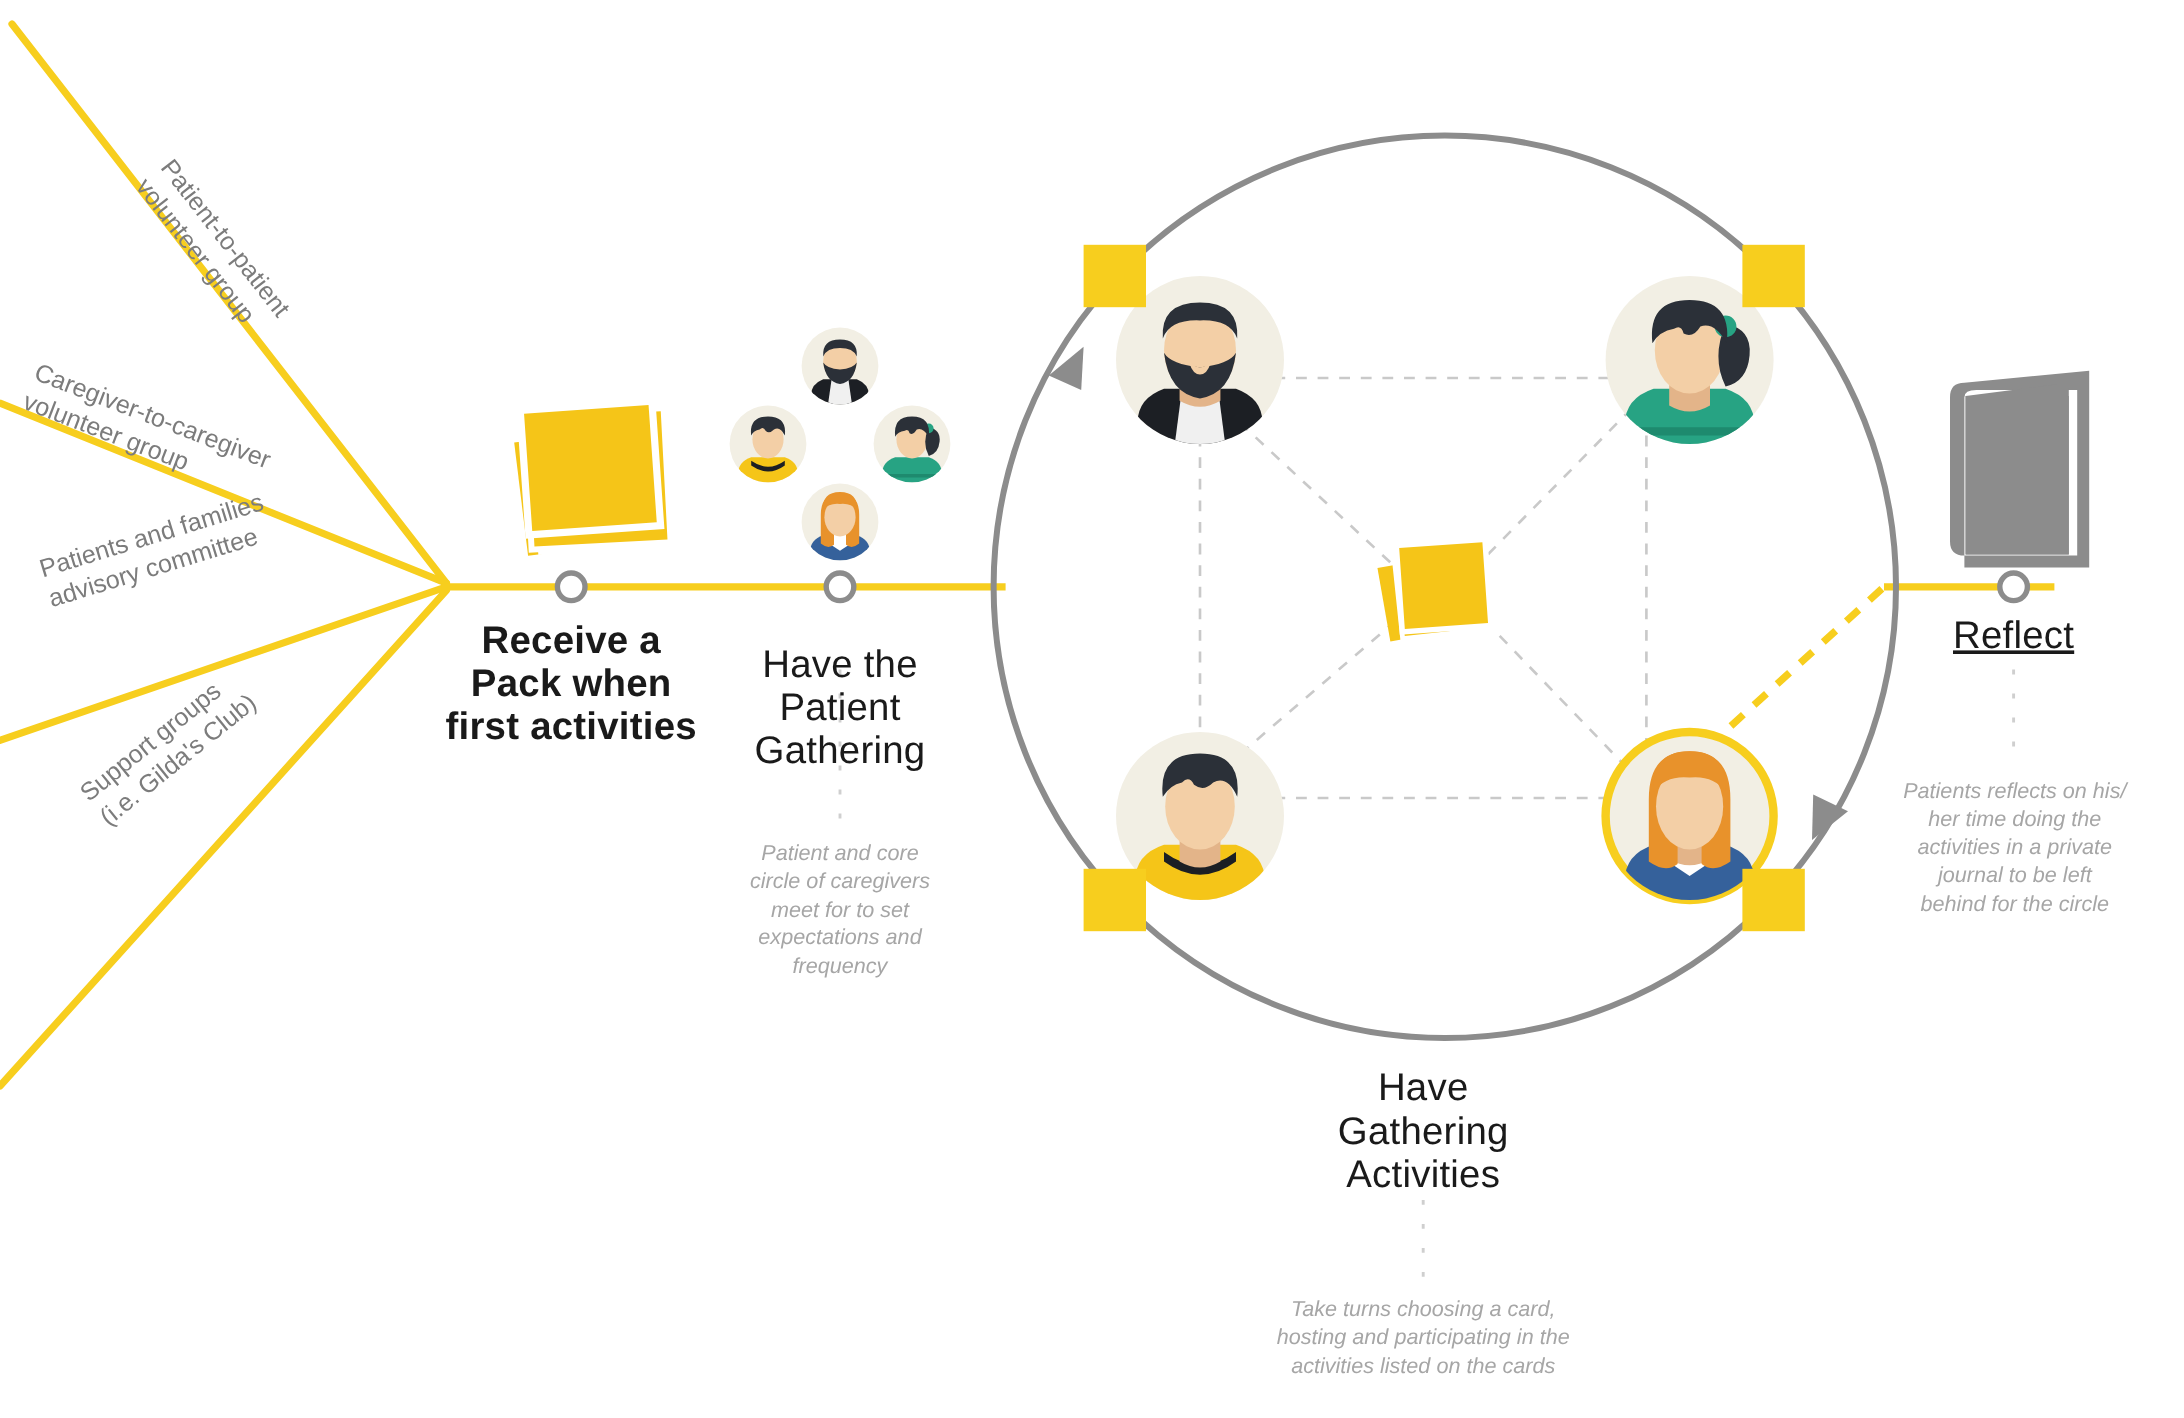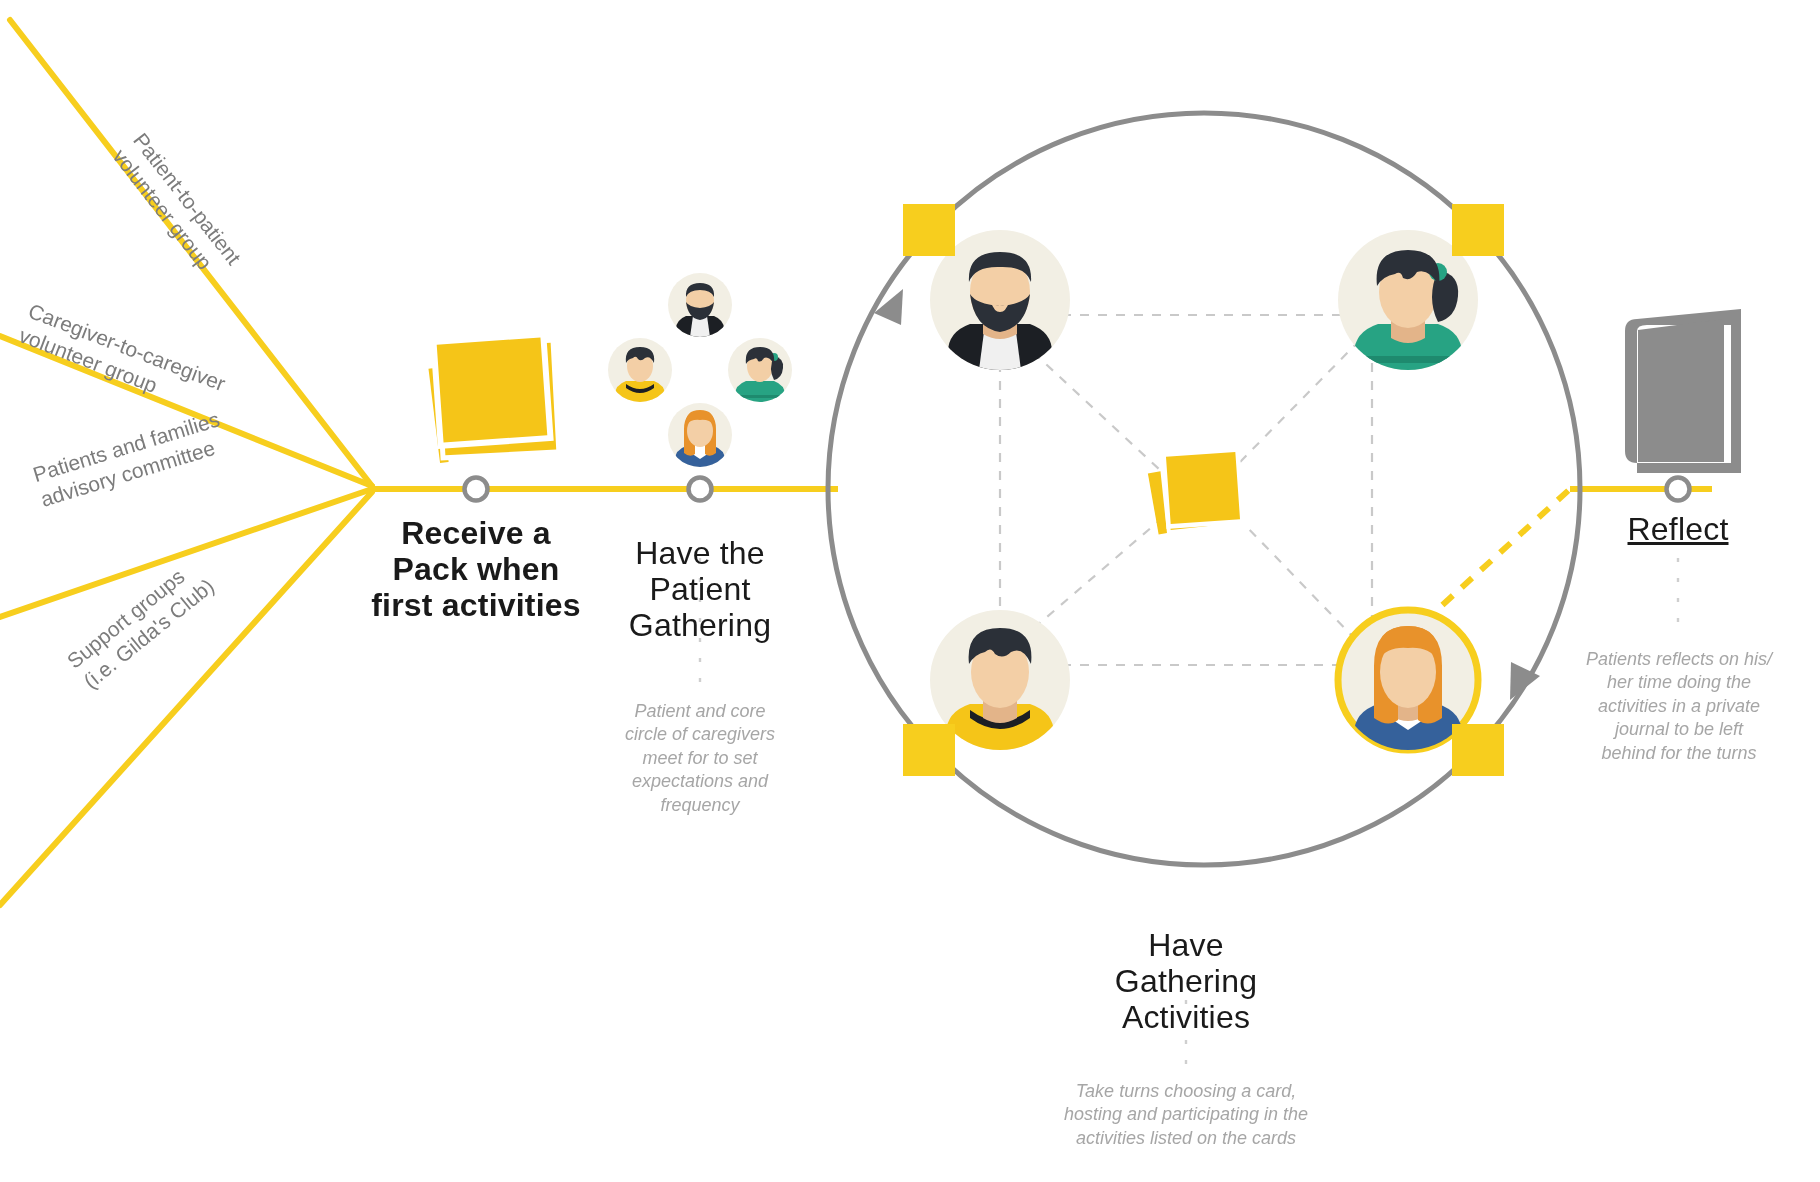--- a/index.html
+++ b/index.html
@@ -221,21 +221,21 @@
     <div>Pack when</div>
     <div>first activities</div>
   </div>
 
   <div class="lbl stage-title" style="left:590px;top:492px;width:220px;margin-top:44px;">
     <div>Have the</div>
     <div>Patient</div>
     <div>Gathering</div>
   </div>
 
-  <div class="lbl stage-title" style="left:1066px;top:928px;width:240px;">
+  <div class="lbl stage-title" style="left:1066px;top:889px;width:240px;">
     <div>Have</div>
     <div>Gathering</div>
     <div>Activities</div>
   </div>
 
   <div class="lbl stage-title" style="left:1578px;top:512px;width:200px;text-decoration:underline;">
     <div>Reflect</div>
   </div>
 
   <div class="lbl desc" style="left:592px;top:700px;width:216px;">
@@ -250,16 +250,16 @@
     <div>Take turns choosing a card,</div>
     <div>hosting and participating in the</div>
     <div>activities listed on the cards</div>
   </div>
 
   <div class="lbl desc" style="left:1548px;top:648px;width:262px;">
     <div>Patients reflects on his/</div>
     <div>her time doing the</div>
     <div>activities in a private</div>
     <div>journal to be left</div>
-    <div>behind for the turns</div>
+    <div>behind for the circle</div>
   </div>
 
 </div>
 
 </body></html>

